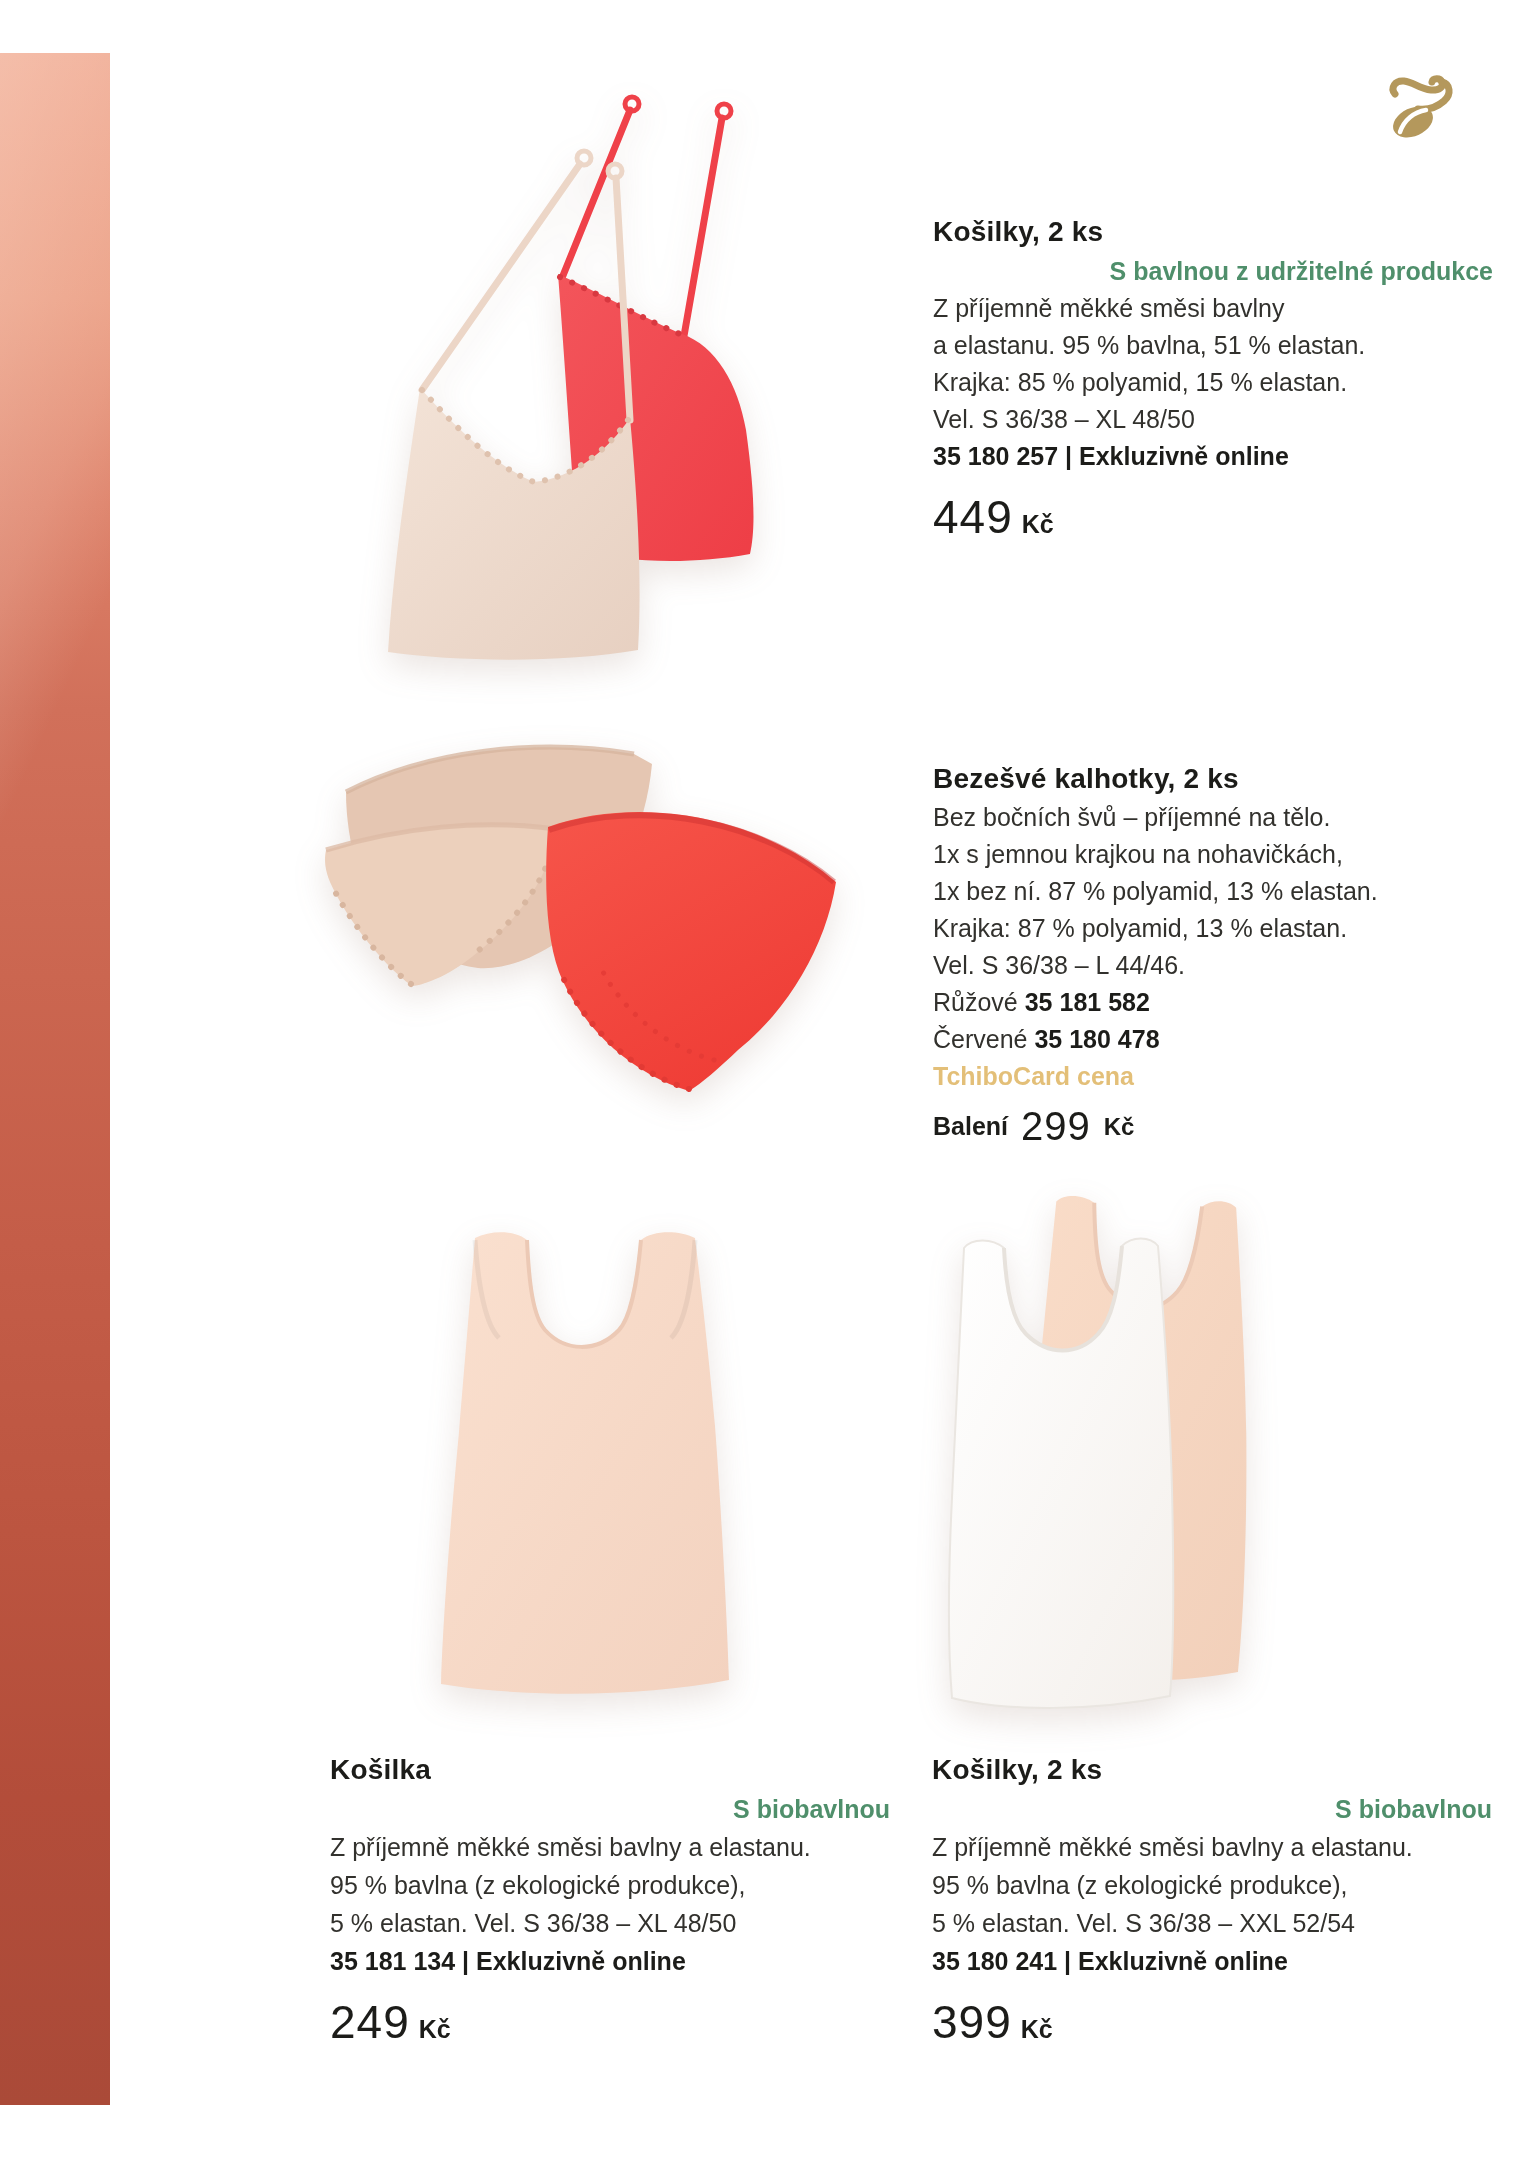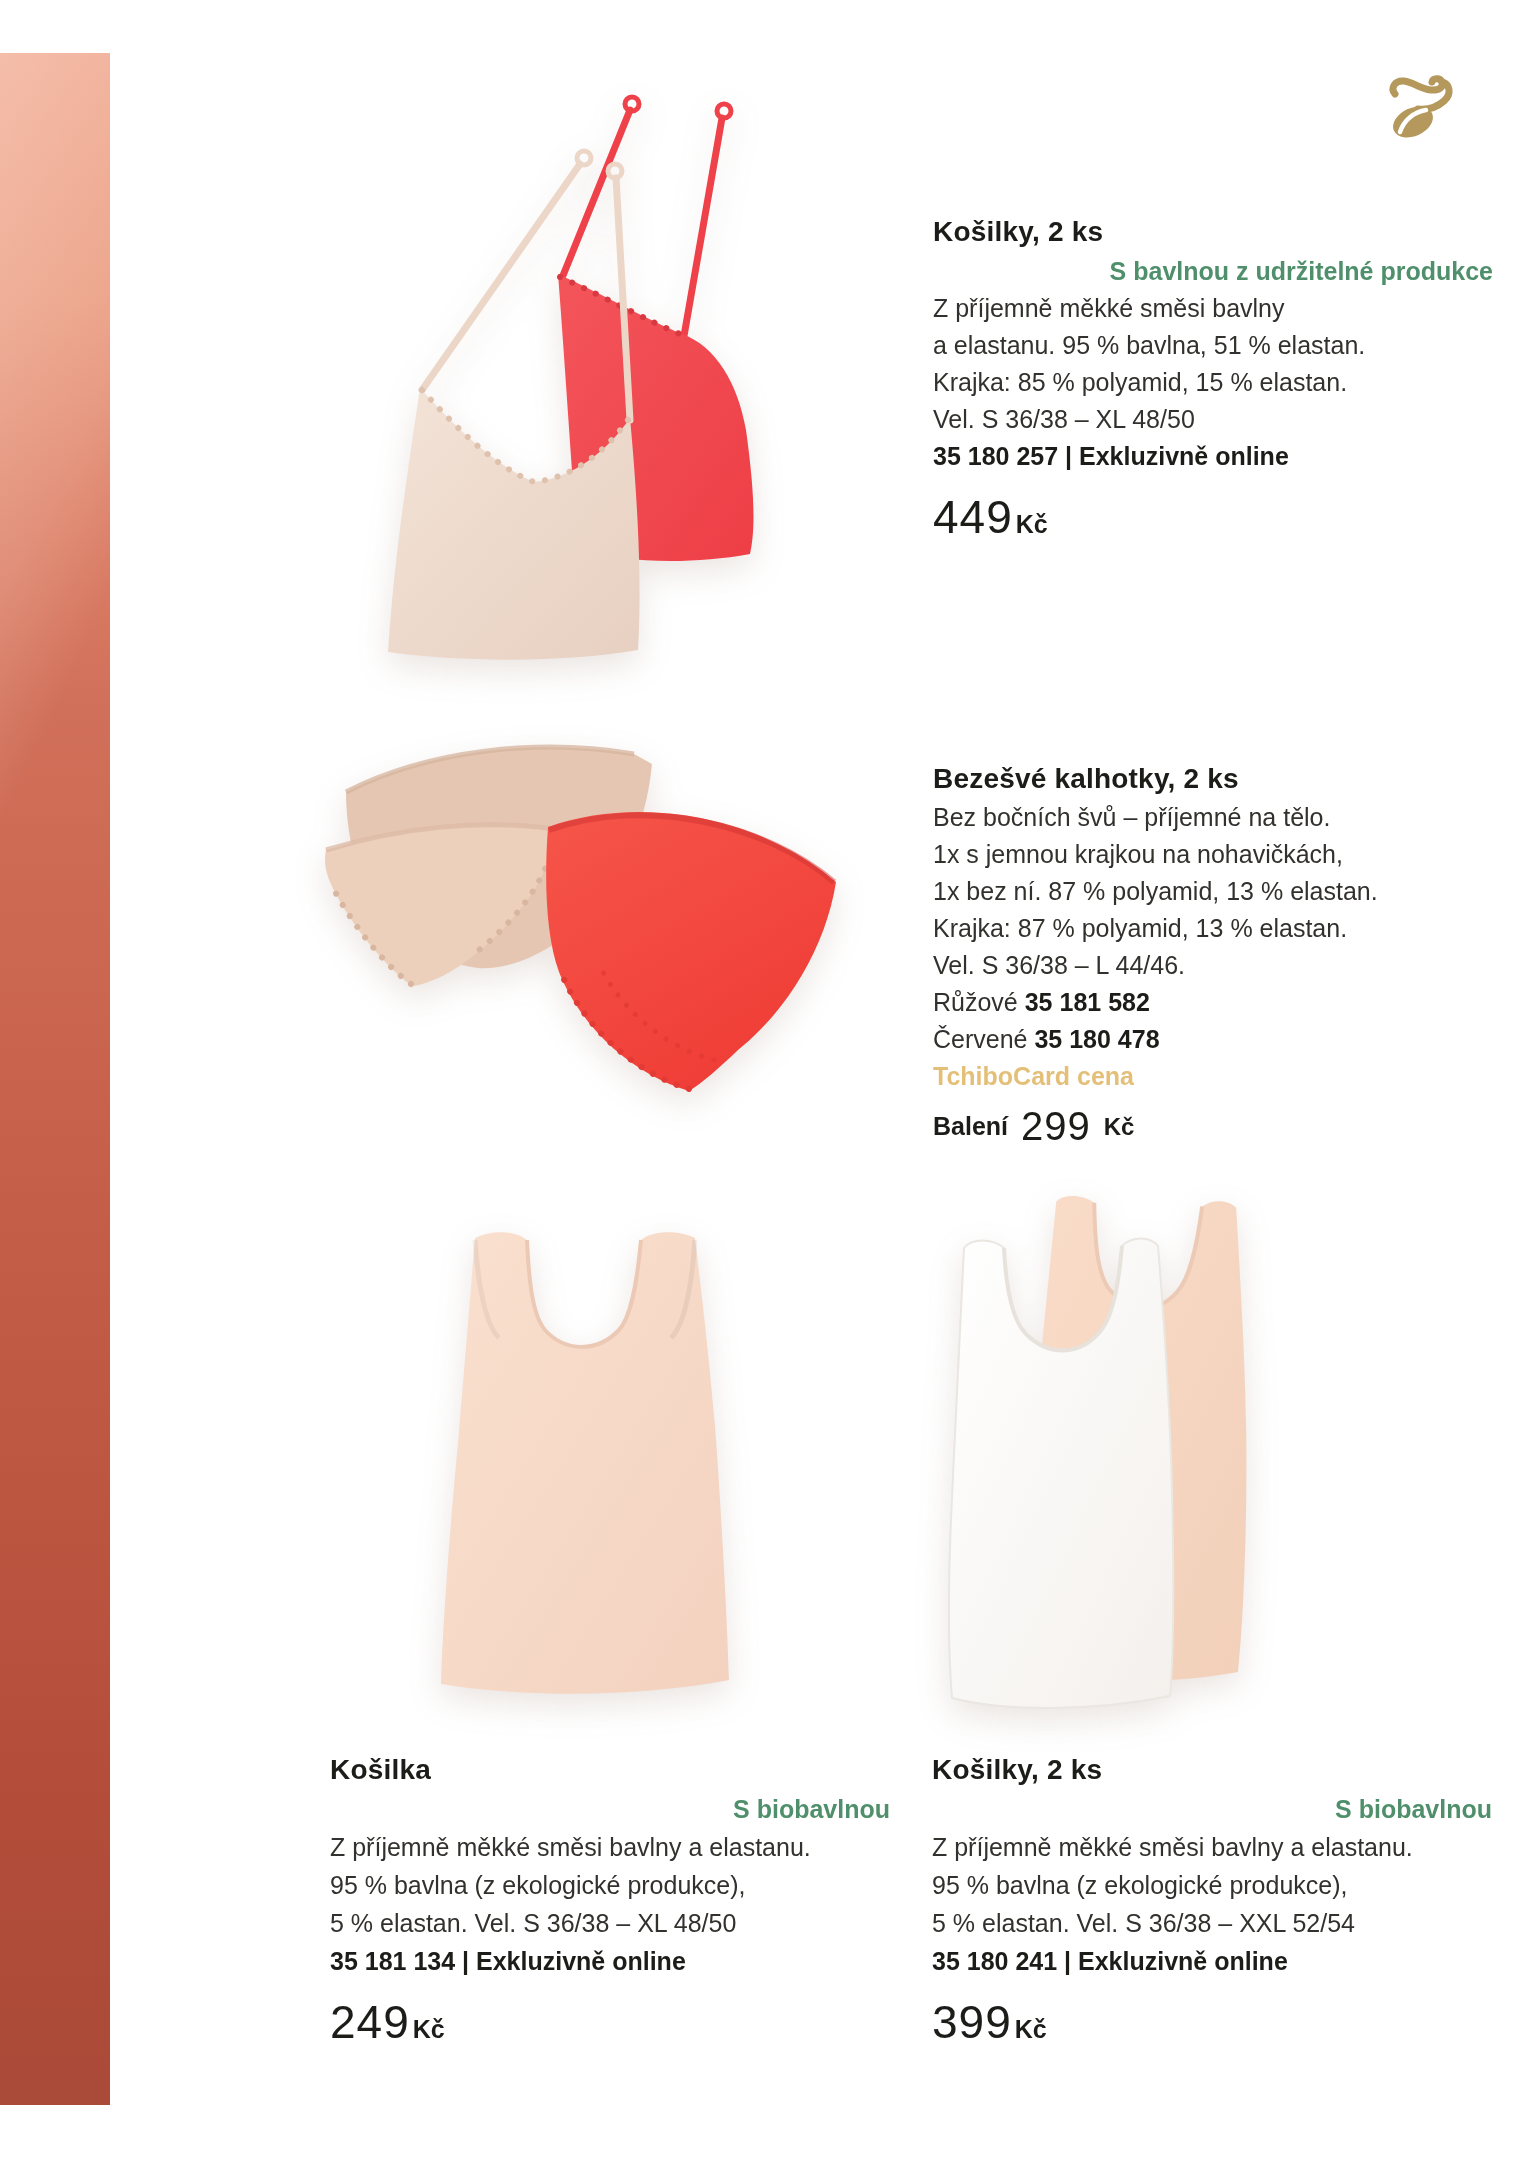--- a/index.html
+++ b/index.html
@@ -22,21 +22,21 @@
   
   .tb{position:absolute;width:560px;}
   .t-title{font-size:28px;line-height:40px;font-weight:700;color:#1c1c19;letter-spacing:.2px;}
   .t-high{font-size:25px;line-height:38px;font-weight:700;color:#4f8f6b;text-align:right;}
   .t-line{font-size:25px;line-height:37px;color:#32312d;}
   .tb-bottom .t-line{line-height:38px;}
   .t-line b{color:#1c1c19;}
   .t-order{font-size:25px;line-height:37px;font-weight:700;color:#1c1c19;}
   .tb-bottom .t-order{line-height:38px;}
   .t-gold{font-size:25px;line-height:37px;font-weight:700;color:#e3bf78;}
-  .price-row{display:flex;align-items:baseline;gap:3px;margin-top:15px;color:#1c1c19;}
+  .price-row{display:flex;align-items:baseline;gap:9px;margin-top:15px;color:#1c1c19;}
   .price-amount{font-size:46px;font-weight:400;letter-spacing:1px;}
   .price-cur{font-size:25px;font-weight:700;}
   .pack-row{display:flex;align-items:center;gap:13px;margin-top:9px;color:#1c1c19;}
   .pack-label{font-size:25px;font-weight:700;}
   .pack-amount{font-size:40px;font-weight:400;letter-spacing:1px;}
   .pack-cur{font-size:24px;font-weight:700;}
   .t-old{font-size:25px;line-height:37px;color:#32312d;margin-top:3px;}
 </style>
 </head>
 <body>

